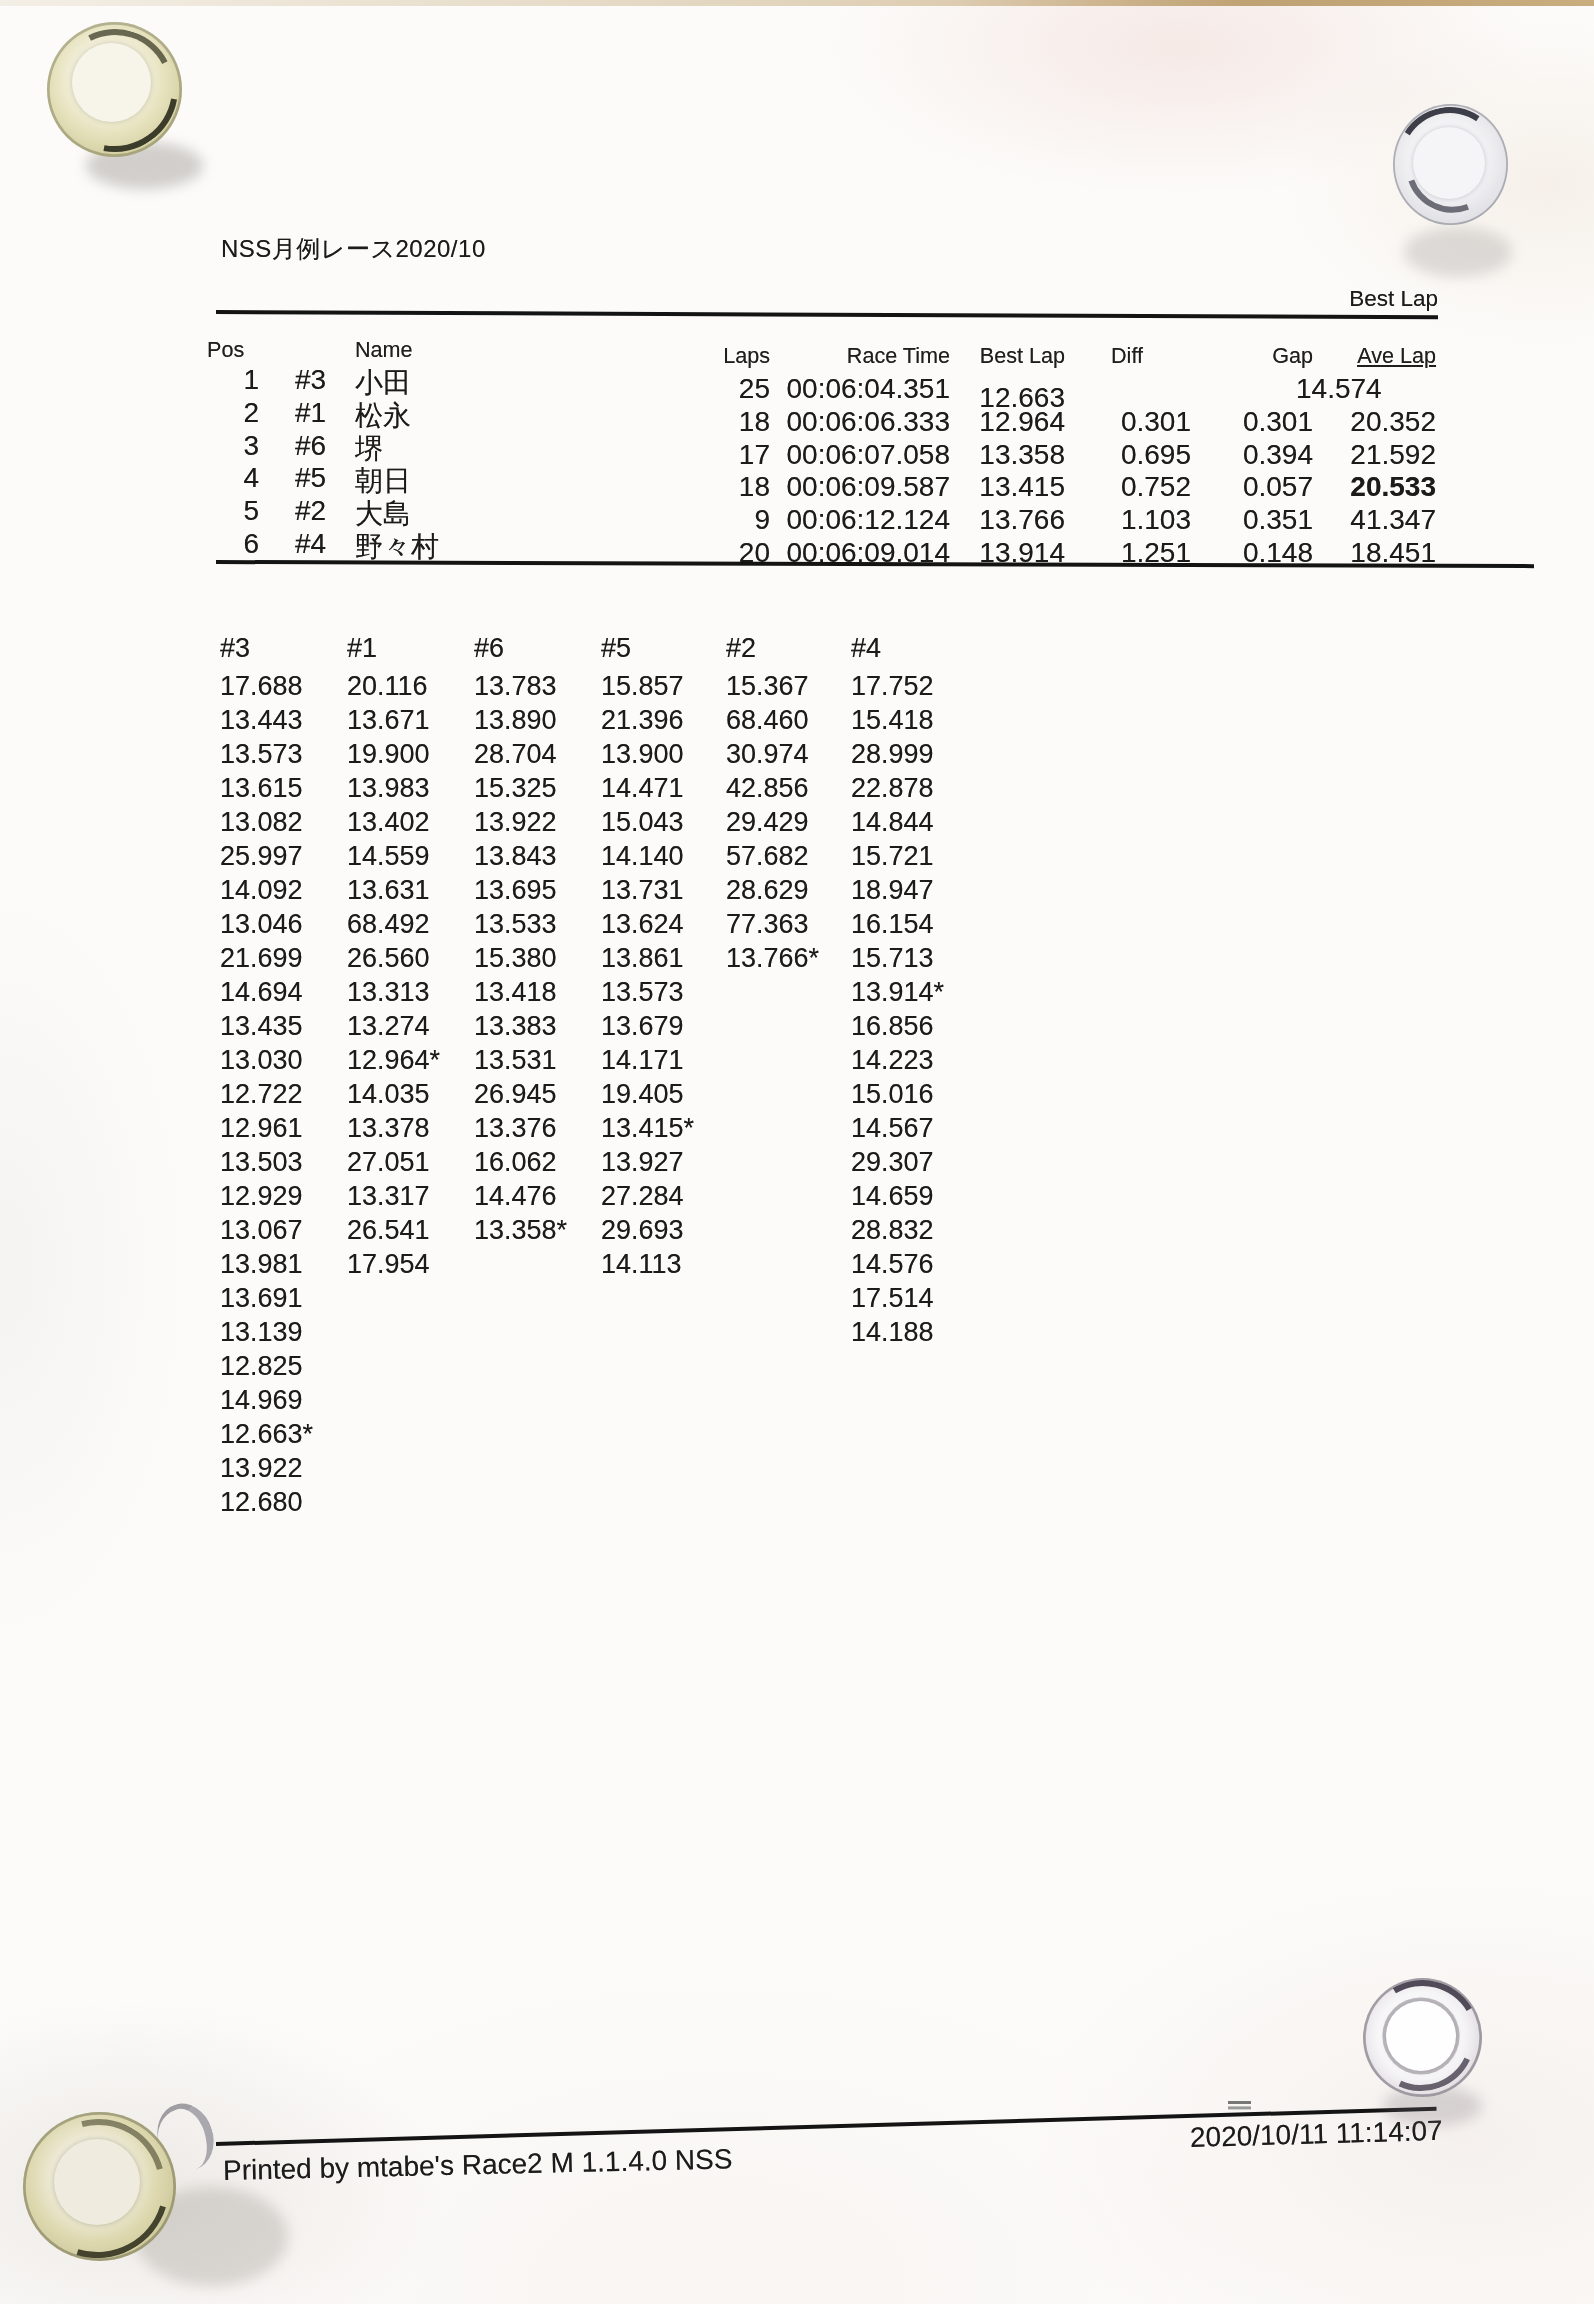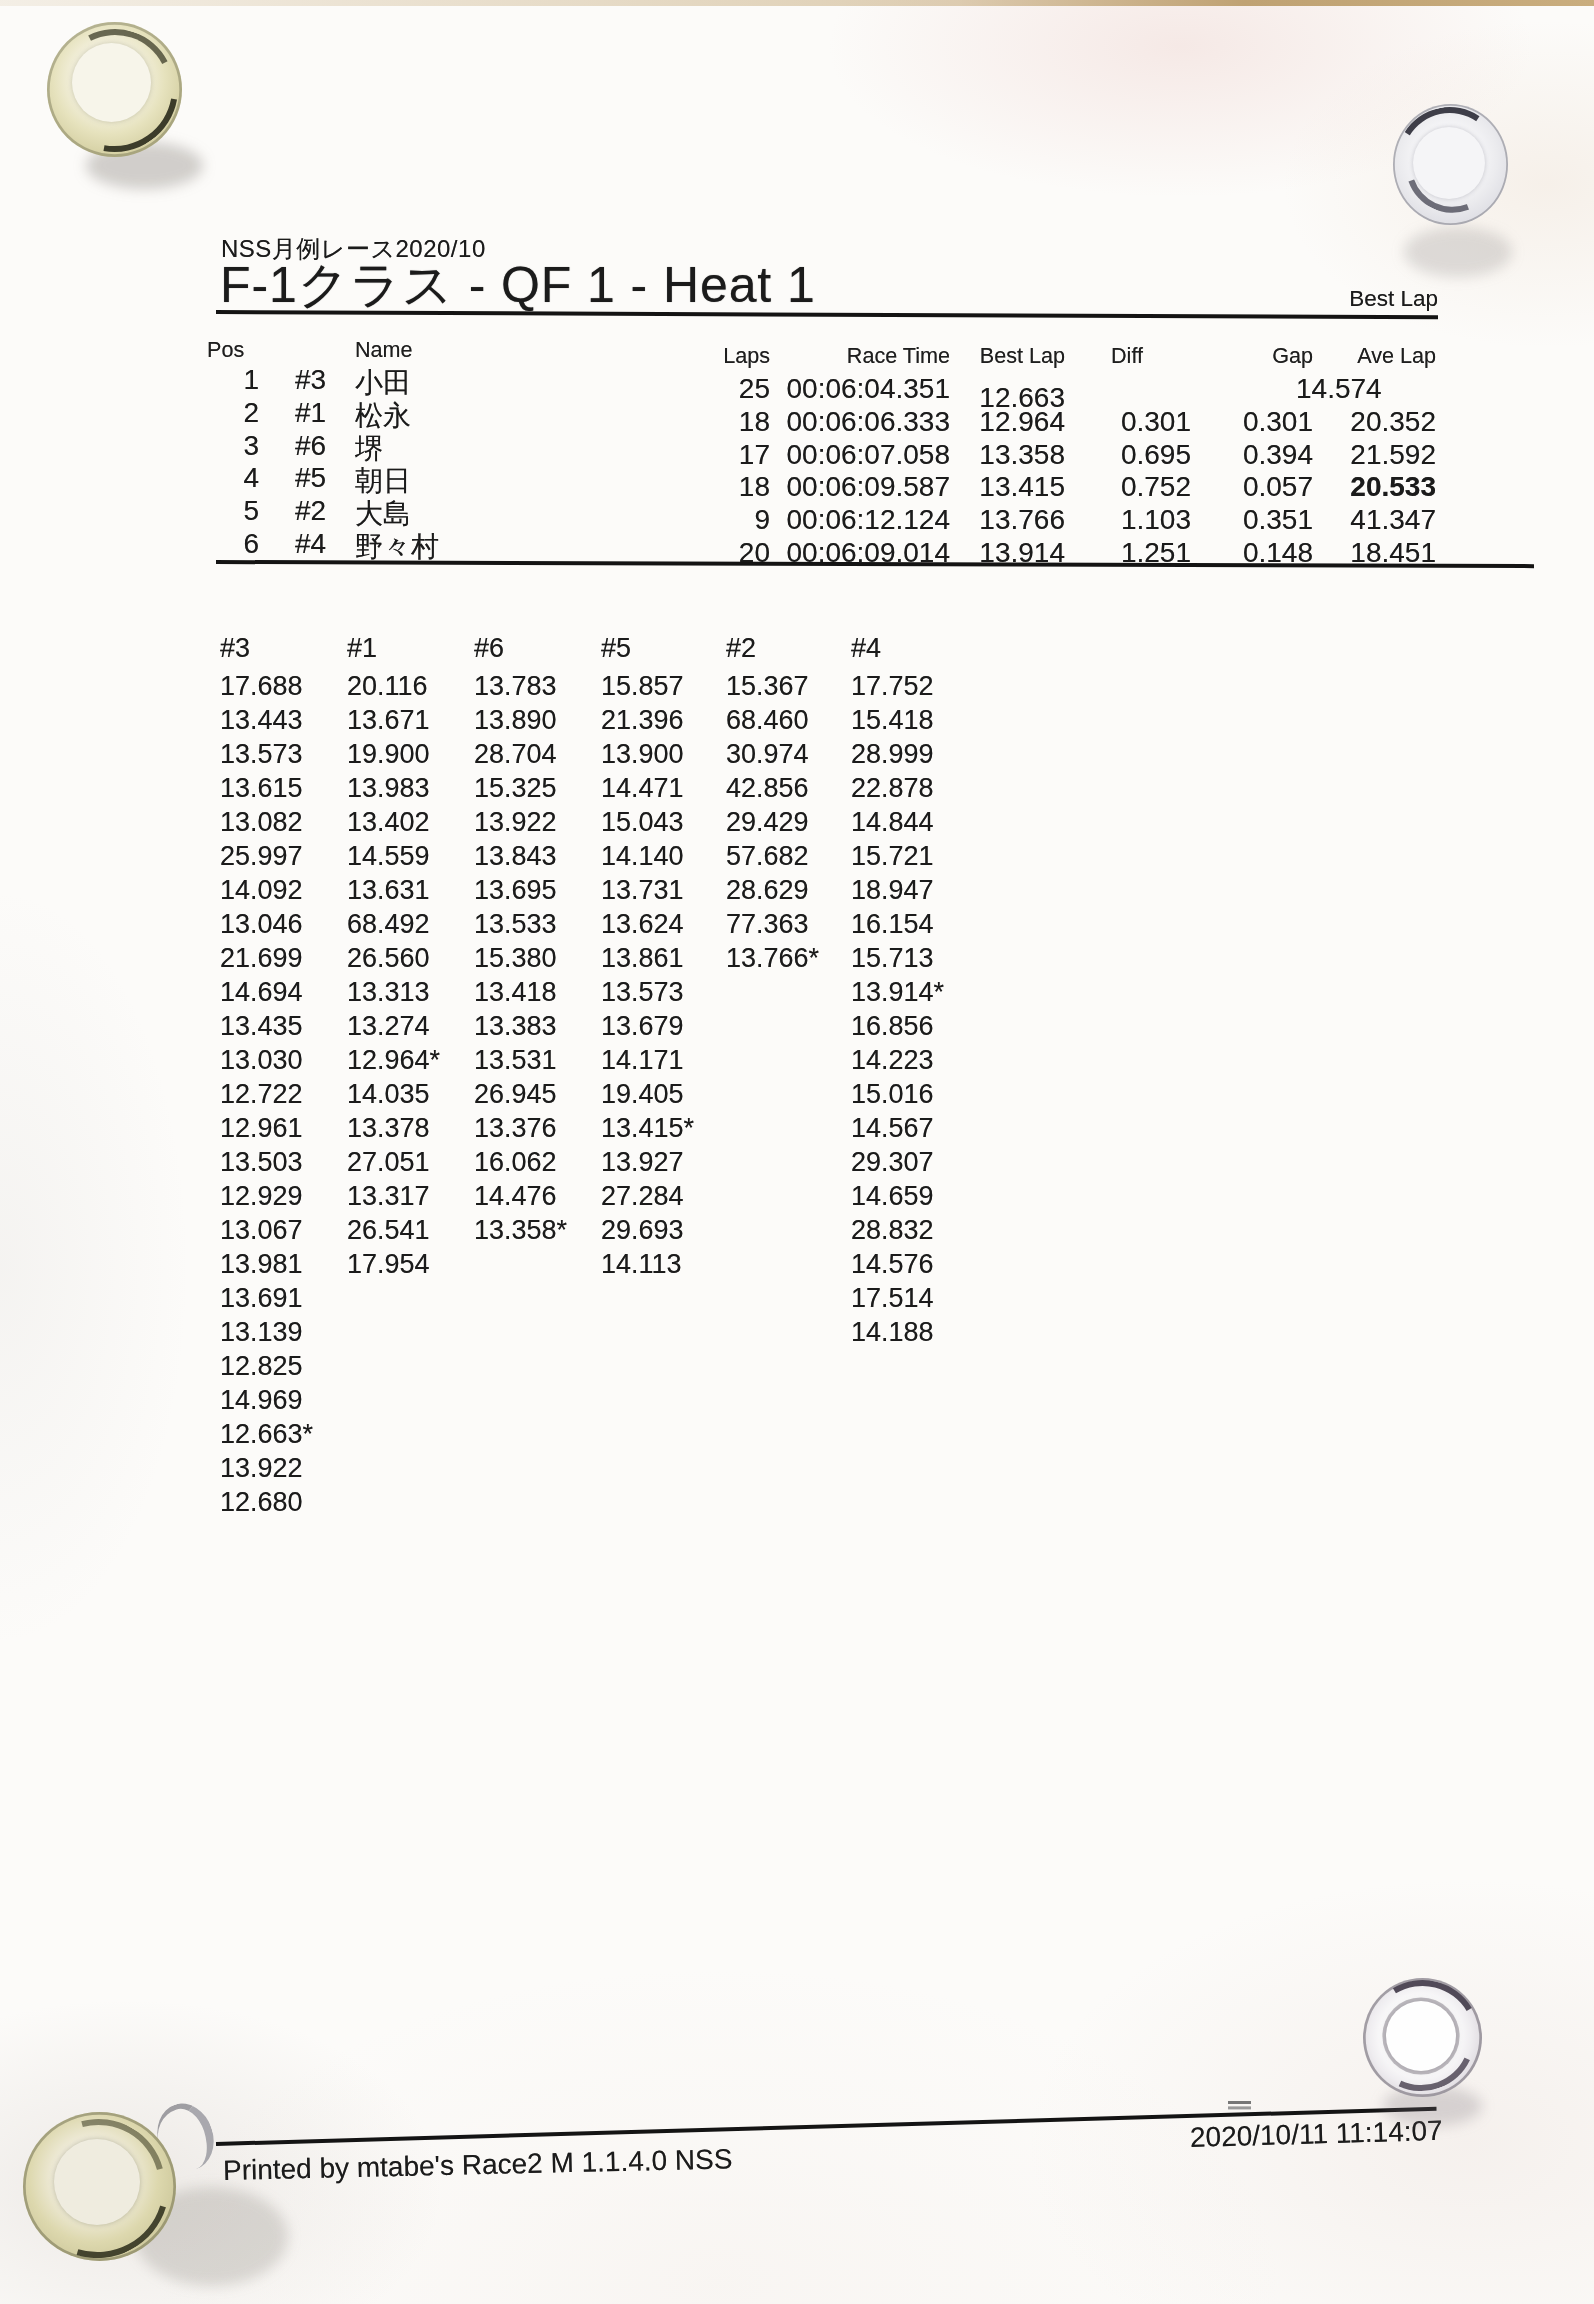--- a/index.html
+++ b/index.html
@@ -73,33 +73,32 @@
     border-right:8px solid rgba(150,150,158,0.8);border-top:5.4px solid rgba(90,90,100,0.55);transform:rotate(-18deg);}
   .artifact-dash{position:absolute;left:1228px;top:2101px;width:23.4px;height:2.7px;background:#777;box-shadow:0 5.4px 0 #999;}
 </style>
 </head>
 <body>
 
 <div class="scan">
   <div class="cork-strip"></div>
 
   <div class="txt subtitle">NSS月例レース2020/10</div>
-  <div class="txt title">F-1クラス - QF 1 - Heat 1</div>
   <div class="txt bestlap-note">Best Lap</div>
   <div class="rule rule-top"></div>
 
   <div id="results-header">
       <span class="cell" style="left: 207px; width: 65px; text-align: left; top: 0px;">Pos</span>
       <span class="cell" style="left: 355px; width: 153px; text-align: left; top: 0px;">Name</span>
       <span class="cell" style="left: 666px; width: 104px; text-align: right; top: 6.3px;">Laps</span>
       <span class="cell" style="left: 747px; width: 203px; text-align: right; top: 6.3px;">Race Time</span>
       <span class="cell" style="left: 900px; width: 165px; text-align: right; top: 6.3px;">Best Lap</span>
       <span class="cell" style="left: 1014px; width: 129px; text-align: right; top: 6.3px;">Diff</span>
       <span class="cell" style="left: 1188px; width: 125px; text-align: right; top: 6.3px;">Gap</span>
-      <span class="cell" style="left: 1296px; width: 140px; text-align: right; top: 6.3px;">Ave Lap</span>
+      <span class="cell" style="left: 1296px; width: 140px; text-align: right; top: 6.3px; text-decoration: underline;">Ave Lap</span>
     </div>
   <div id="results-rows">
       <div class="r-row" style="top: 364px;">
         <span class="cell" style="left: 207px; width: 52px; text-align: right; top: 0px;">1</span>
         <span class="cell" style="left: 295px; width: 54px; text-align: left; top: 0px;">#3</span>
         <span class="cell" style="left: 355px; width: 225px; text-align: left; top: 0px;">小田</span>
         <span class="cell" style="left: 666px; width: 104px; text-align: right; top: 9px;">25</span>
         <span class="cell" style="left: 747px; width: 203px; text-align: right; top: 9px;">00:06:04.351</span>
         <span class="cell" style="left: 900px; width: 165px; text-align: right; top: 9px; margin-top: 9px;">12.663</span>
         <span class="cell" style="left: 1062px; width: 129px; text-align: right; top: 9px;"></span>

